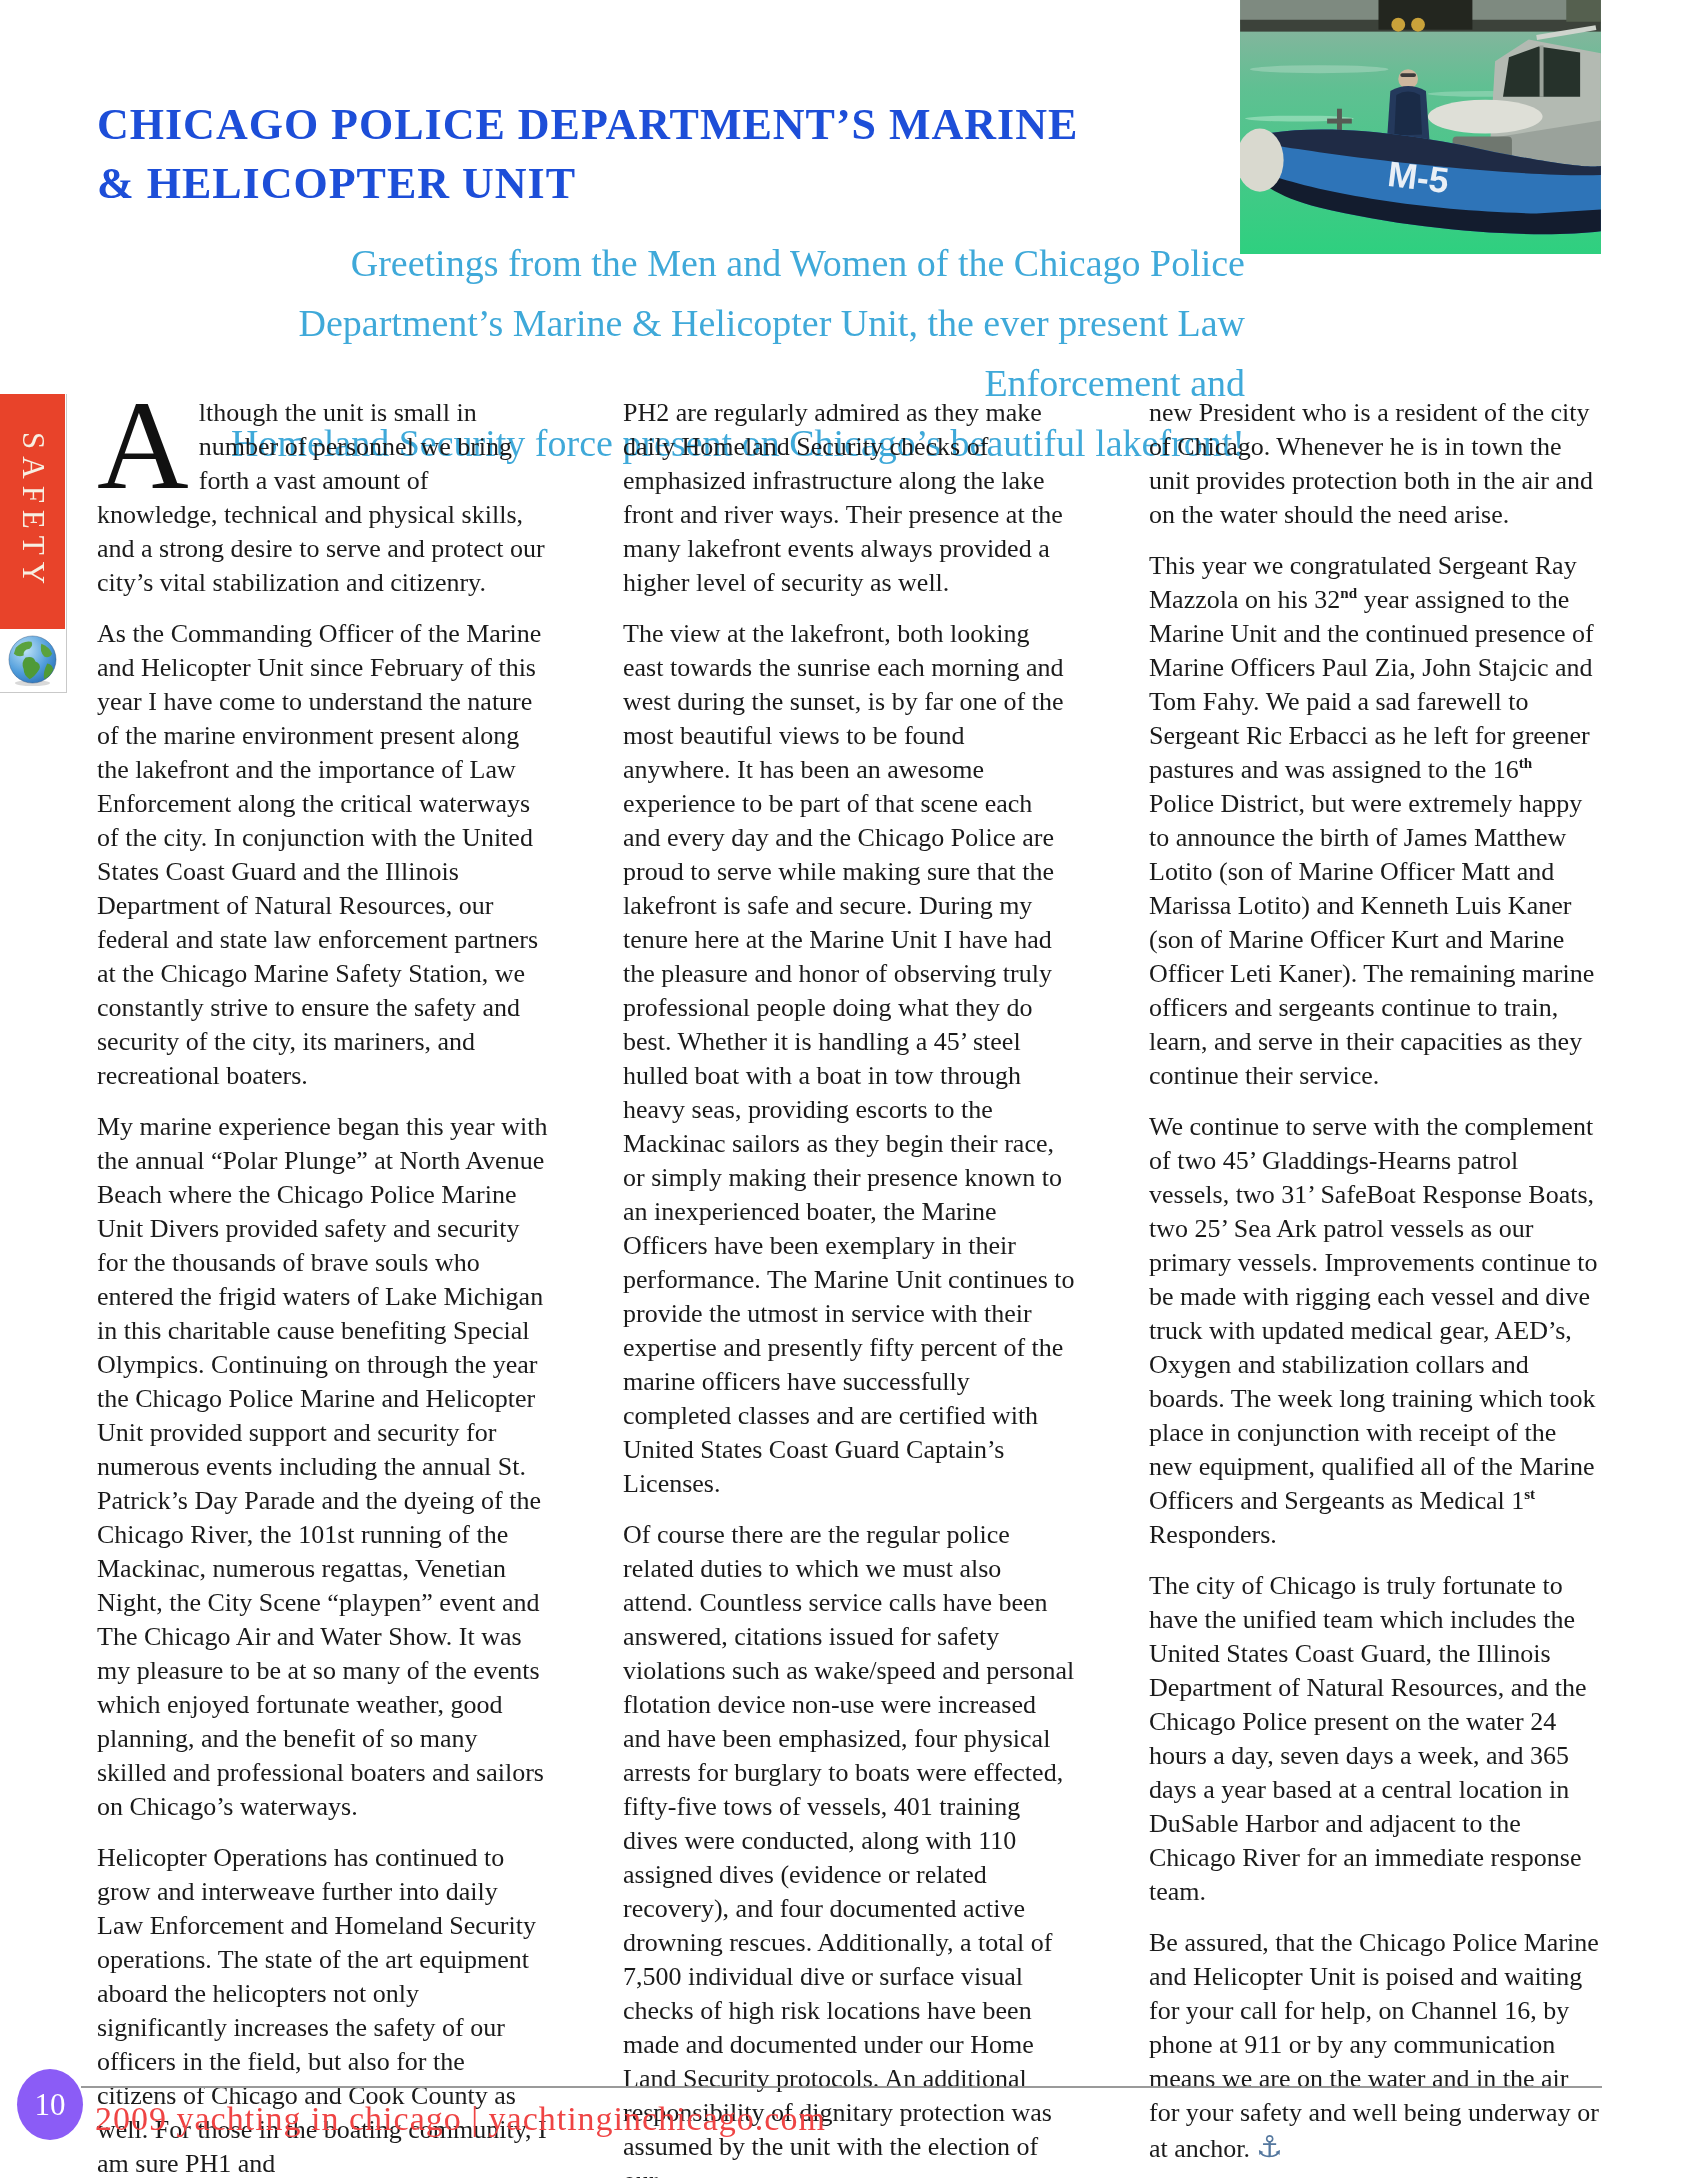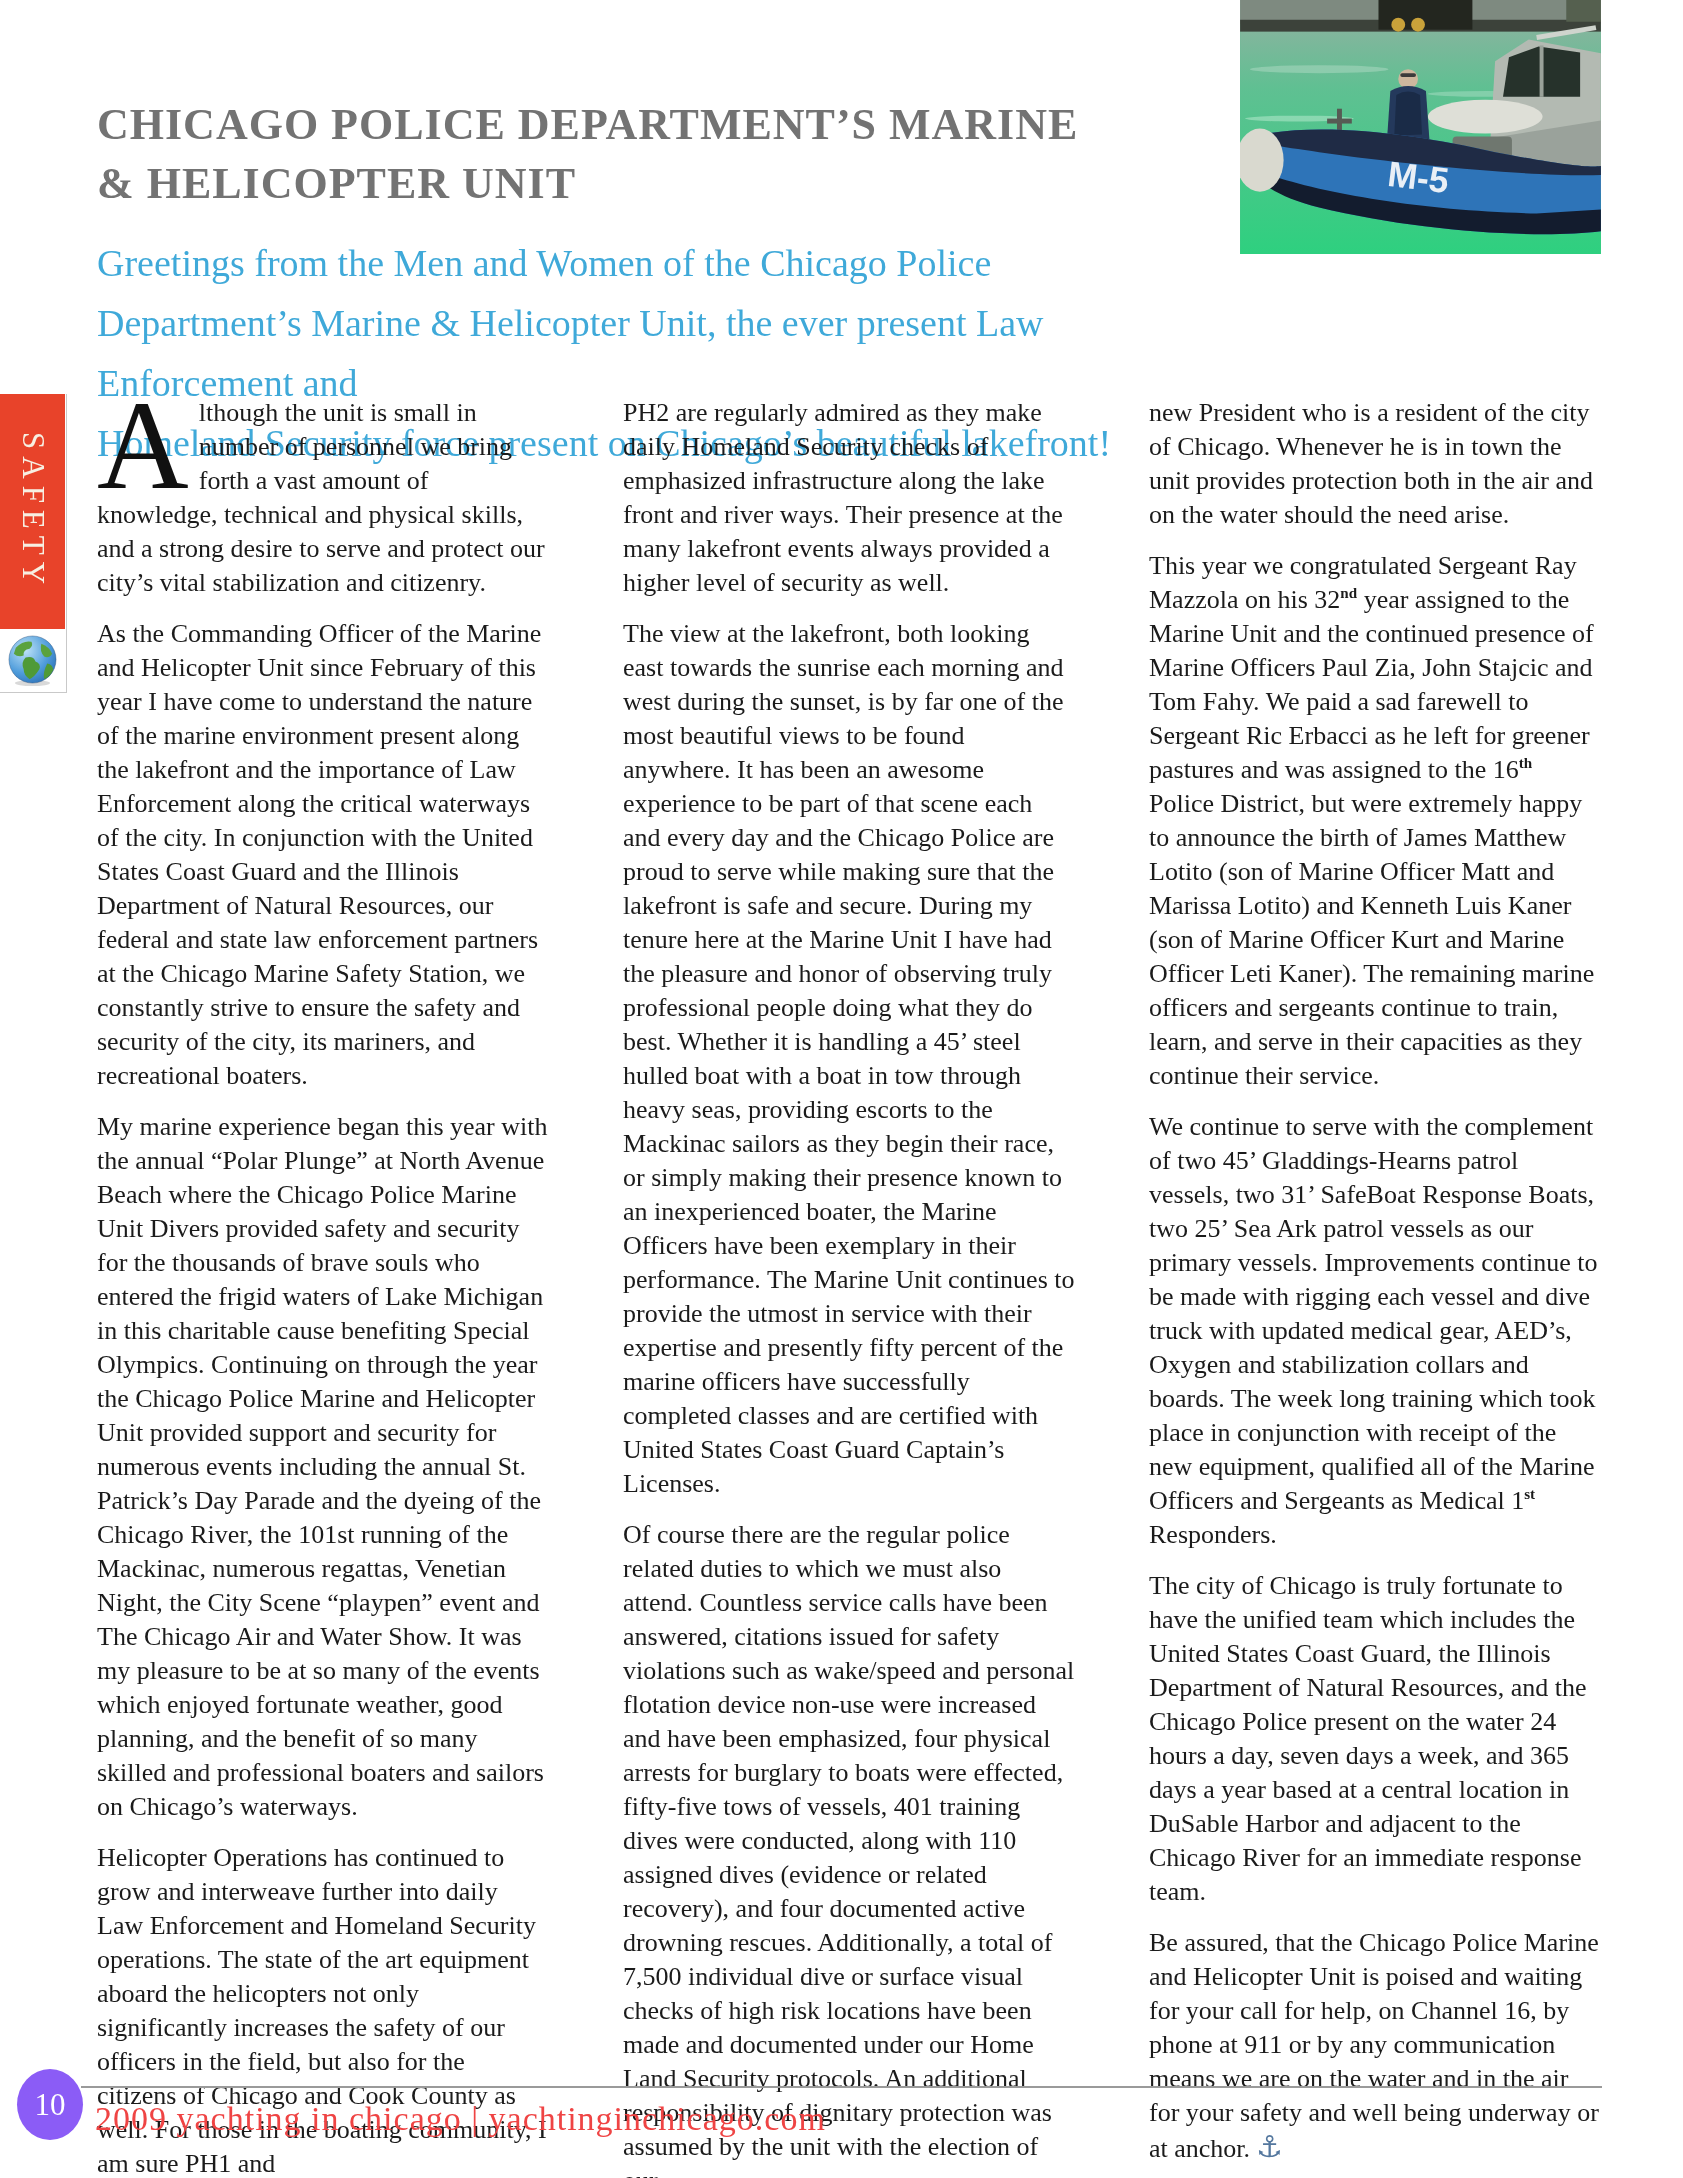--- a/index.html
+++ b/index.html
@@ -12,23 +12,23 @@
     font-family:"Liberation Serif", serif;
   }
 
   
   .header { position:absolute; left:97px; top:95px; width:1148px; }
   .title-line {
     font-family:"Liberation Serif", serif;
     font-weight:700;
     font-size:44px; line-height:59px;
     letter-spacing:1px;
-    color:#737373;
-  }
-  .subtitle { margin-top:20px; }
+    color:#1d4ed8;
+  }
+  .subtitle { margin-top:20px;text-align:right; }
   .subtitle-line {
     font-family:"Liberation Serif", serif;
     font-size:38px; line-height:60px;
     color:#3fa9d9;
   }
 
   
   .photo {
     position:absolute; left:1240px; top:0; width:361px; height:254px;
     overflow:hidden; background:#5fbf93;

